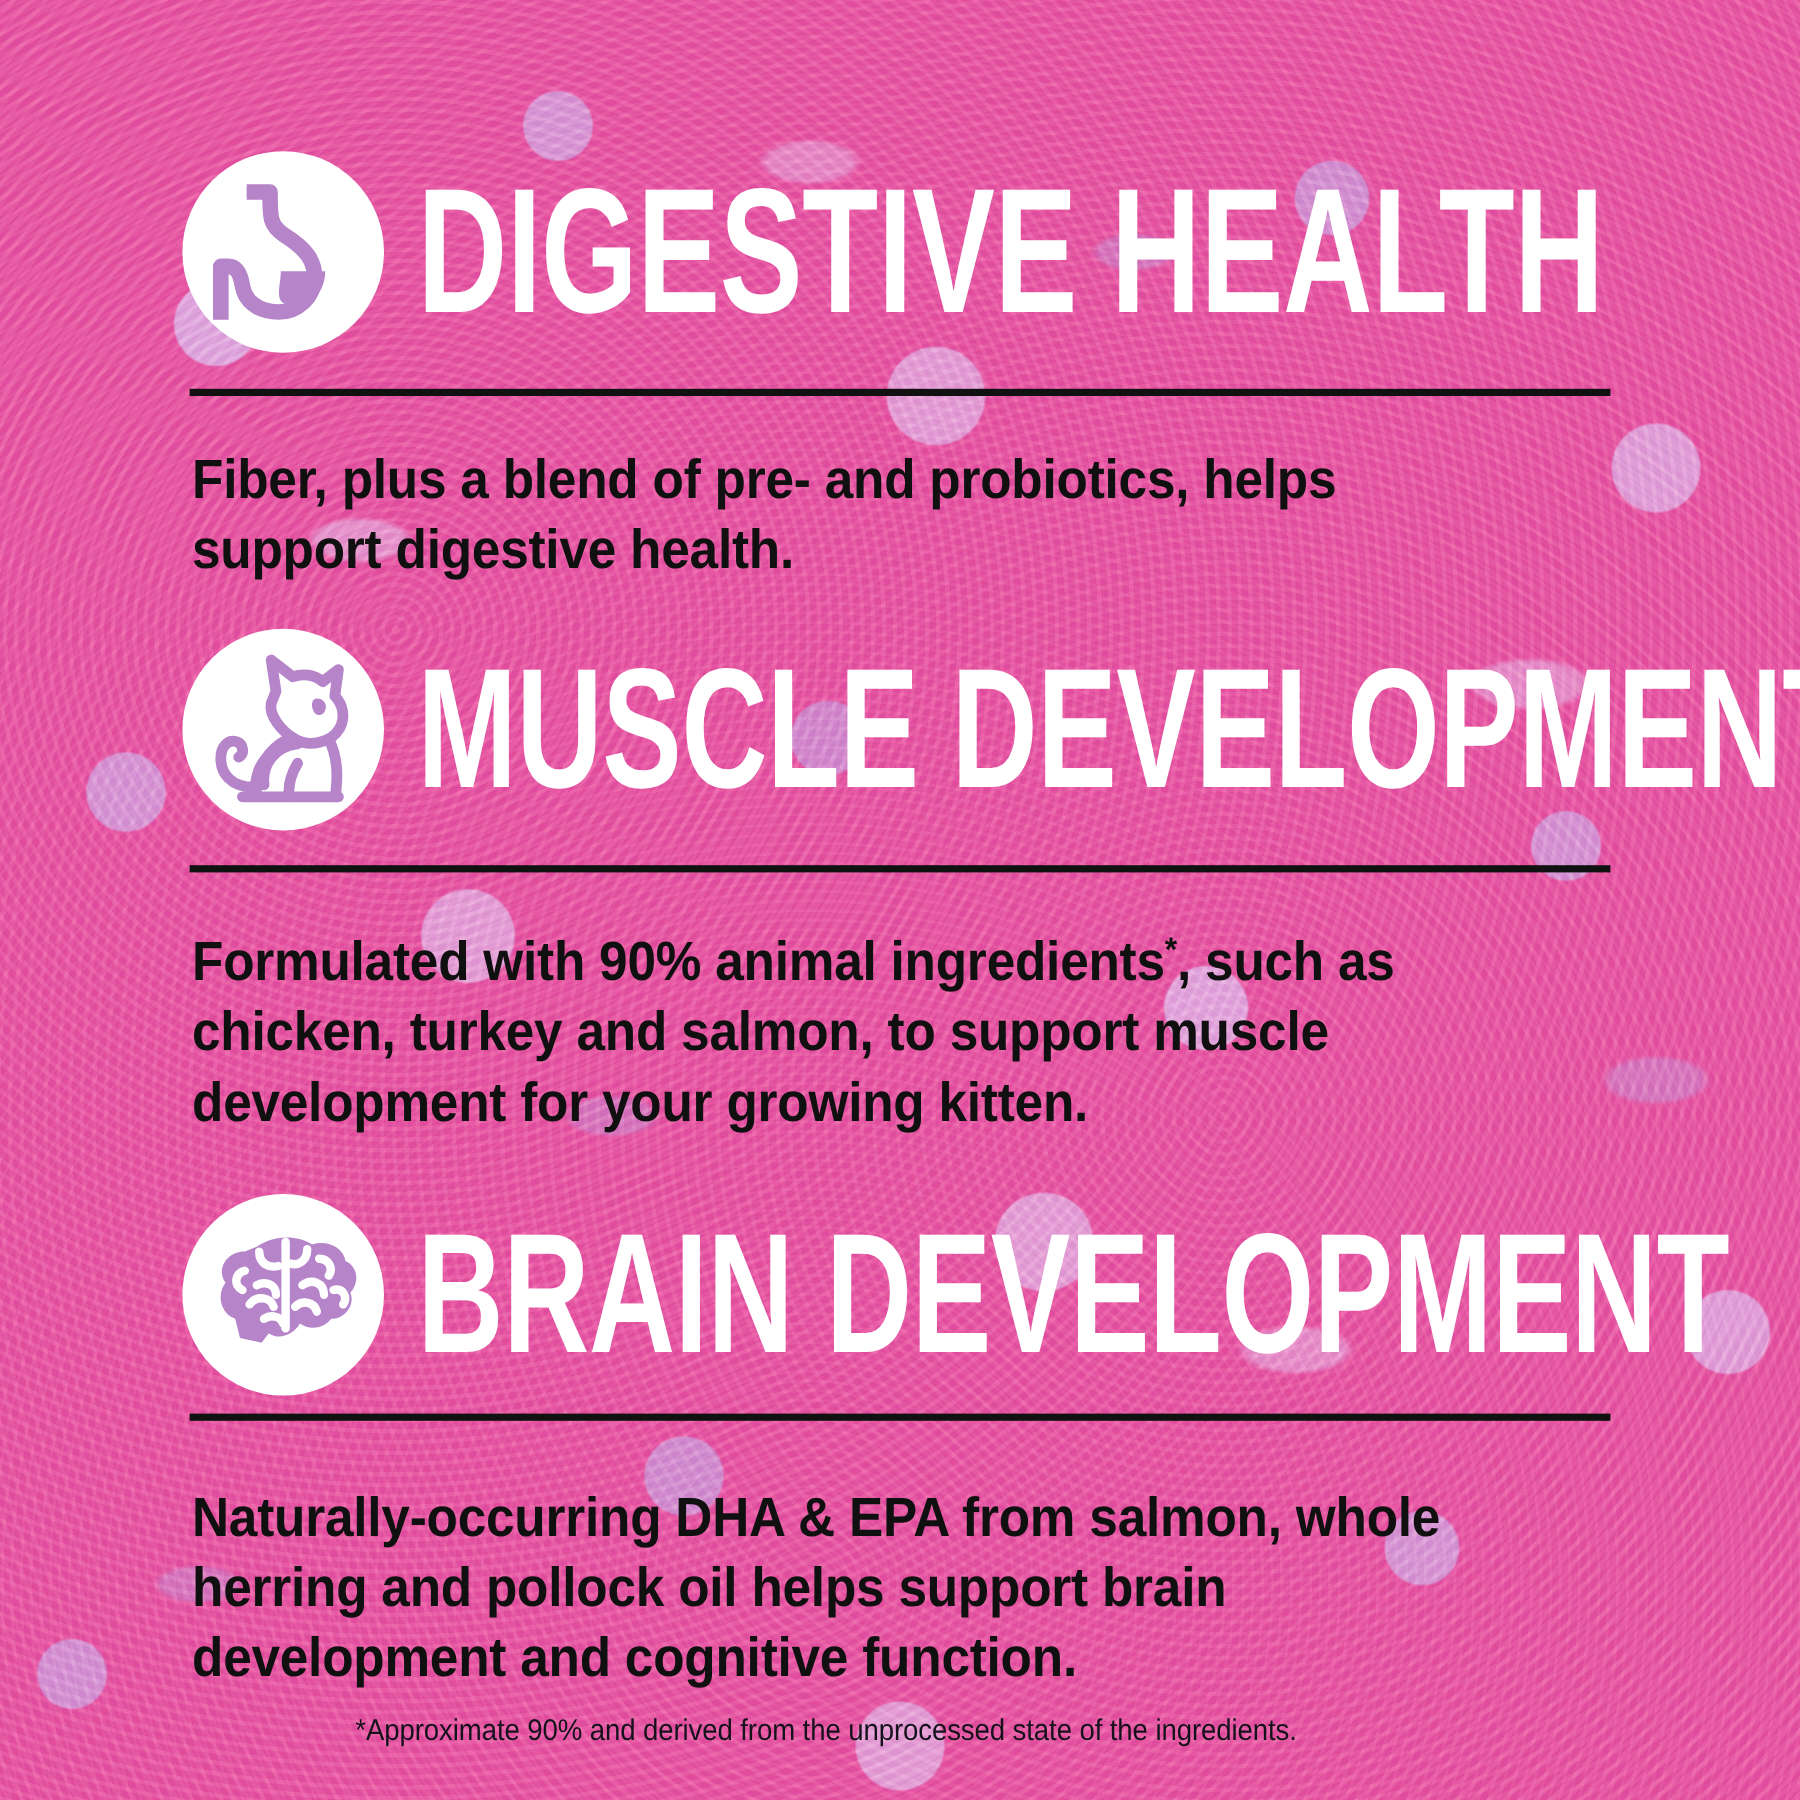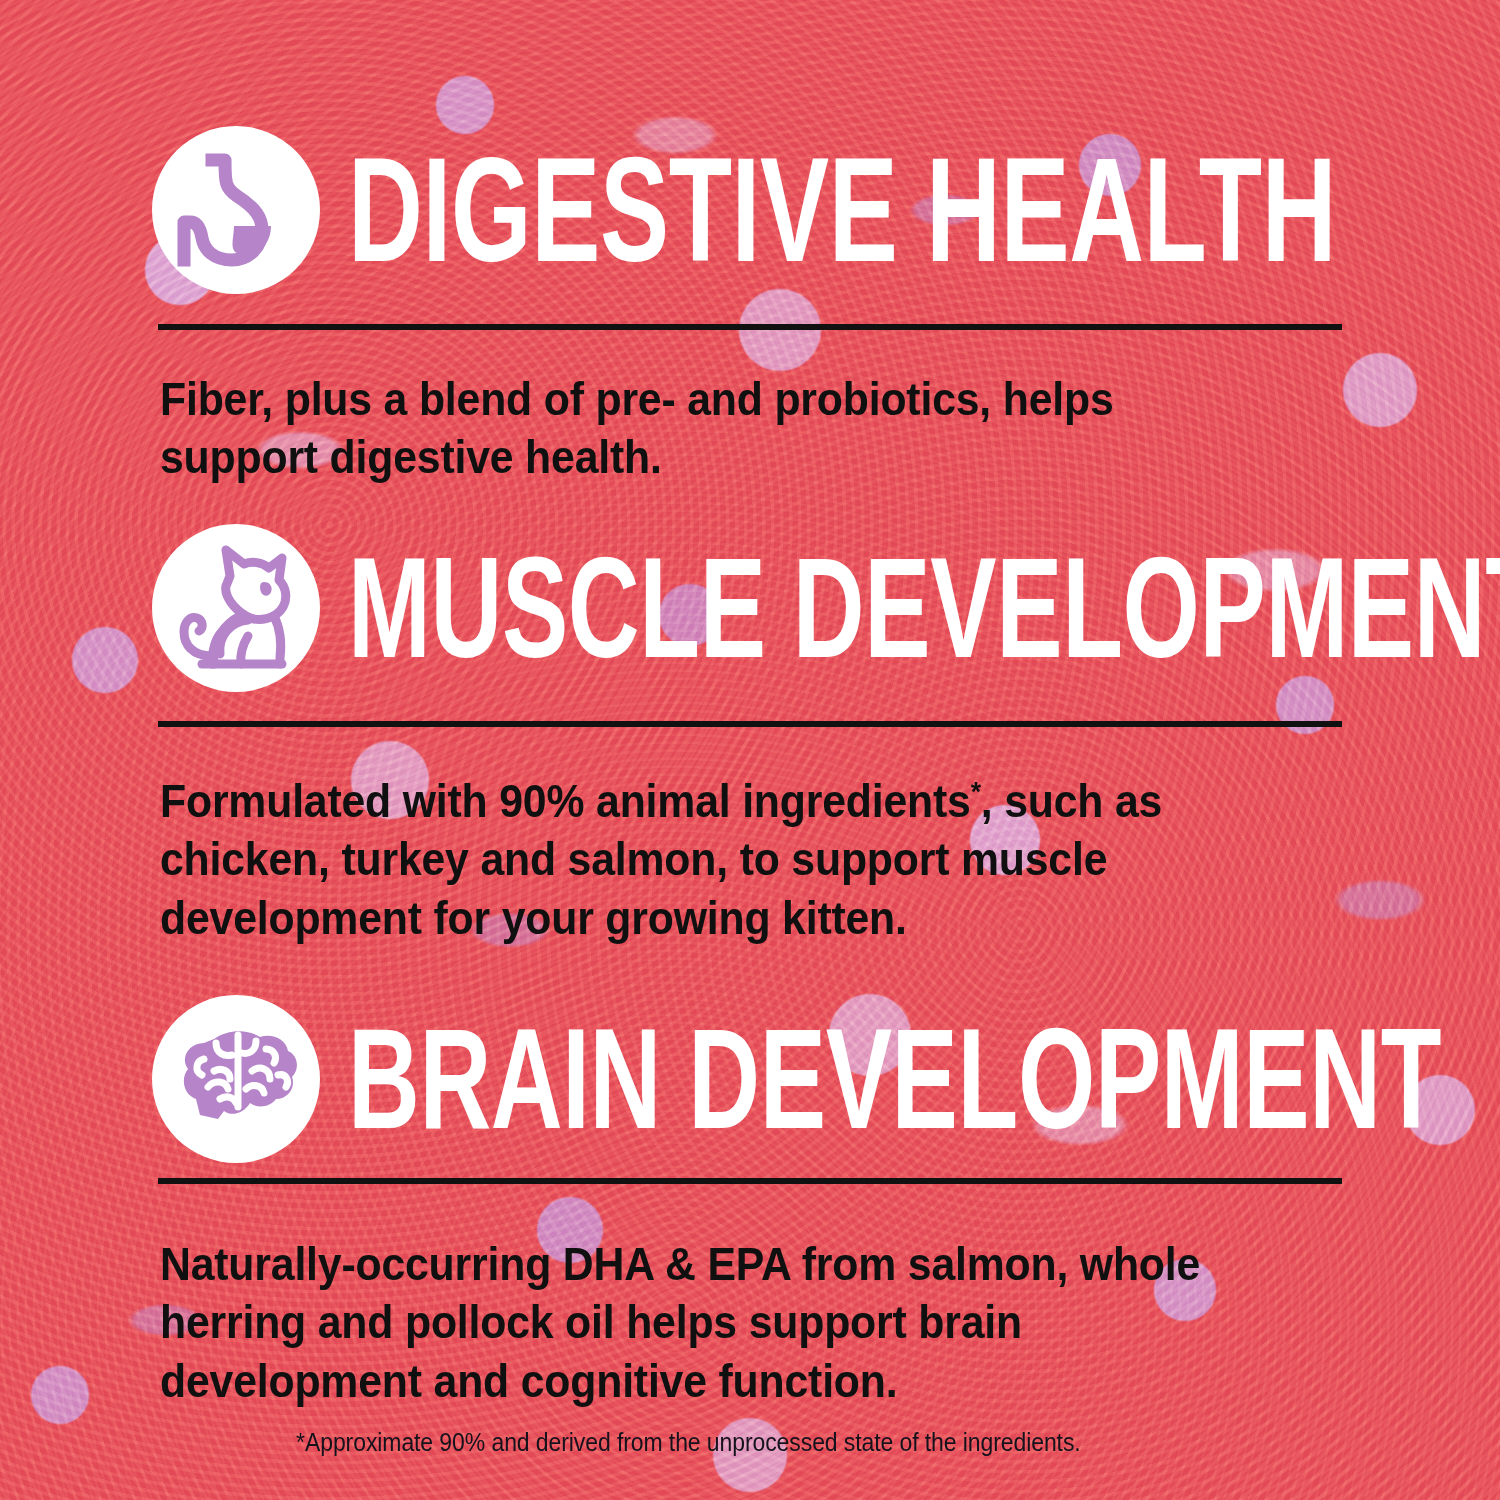--- a/index.html
+++ b/index.html
@@ -12,21 +12,21 @@
     height: 1500px;
     overflow: hidden;
     font-family: "Liberation Sans", sans-serif;
   }
 
   #infographic {
     position: relative;
     width: 1500px;
     height: 1500px;
     box-sizing: border-box;
-    background-color: #ef4444;
+    background-color: #ec4899;
     overflow: hidden;
   }
 
   
   .tex {
     position: absolute;
     inset: 0;
     pointer-events: none;
   }
   .tex-a {

